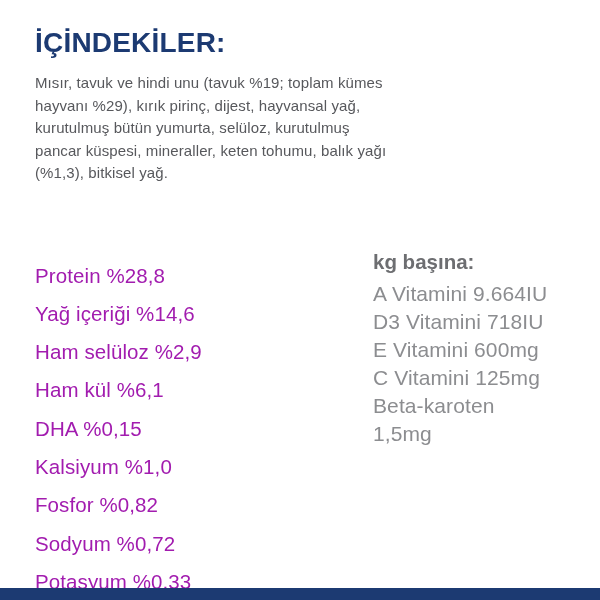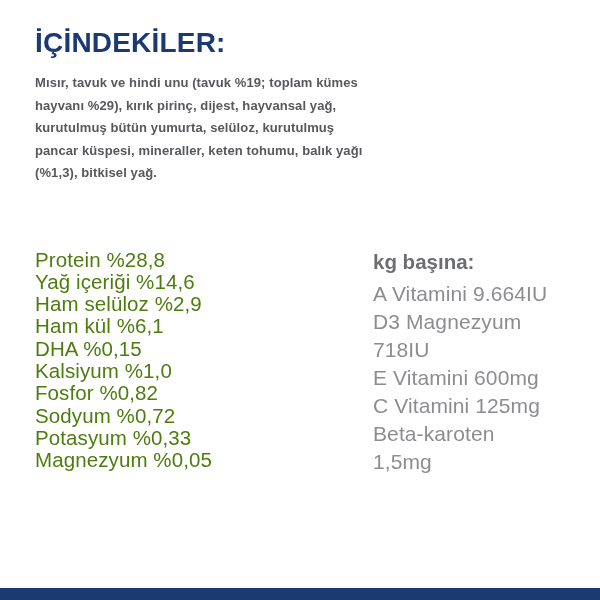--- a/index.html
+++ b/index.html
@@ -24,43 +24,43 @@
   .section-heading {
     margin: 0;
     font-size: 28px;
     line-height: 30px;
     font-weight: 700;
     letter-spacing: 0.2px;
     color: #1c3a72;
   }
   .ingredients-text {
     margin: 14px 0 0 0;
-    font-size: 13px;
+    font-size: 15px;
     line-height: 22.5px;
     color: #57585c;
     white-space: pre-line;
     letter-spacing: 0.1px;
-    font-weight: bold;
   }
   .analytical-section {
     margin-top: 64px;
   }
   .columns {
     display: flex;
     margin-top: 13px;
   }
   .col-left {
     width: 310px;
     flex: 0 0 310px;
   }
   .component-item {
     font-size: 20.5px;
     line-height: 22.3px;
-    color: #4d7c0f;
+    color: #a21caf;
     letter-spacing: 0.1px;
+    margin-top: 16px;
   }
   .col-right {
     flex: 1 1 auto;
     padding-top: 1px;
     margin-left: 28px;
   }
   .per-kg-heading {
     margin: 0 0 7px 0;
     font-size: 20.5px;
     line-height: 23px;
@@ -110,21 +110,21 @@
           <div class="component-item">Fosfor %0,82</div>
           <div class="component-item">Sodyum %0,72</div>
           <div class="component-item">Potasyum %0,33</div>
           <div class="component-item">Magnezyum %0,05</div>
         </div>
 
       <div class="col-right">
         <p class="per-kg-heading">kg başına:</p>
         <div>
             <div class="vitamin-item">A Vitamini 9.664IU</div>
-            <div class="vitamin-item">D3 Magnezyum 718IU</div>
+            <div class="vitamin-item">D3 Vitamini 718IU</div>
             <div class="vitamin-item">E Vitamini 600mg</div>
             <div class="vitamin-item">C Vitamini 125mg</div>
             <div class="vitamin-item">Beta-karoten 1,5mg</div>
           </div>
       </div>
 
     </div>
   </section>
 
   <div class="bottom-bar"></div>

